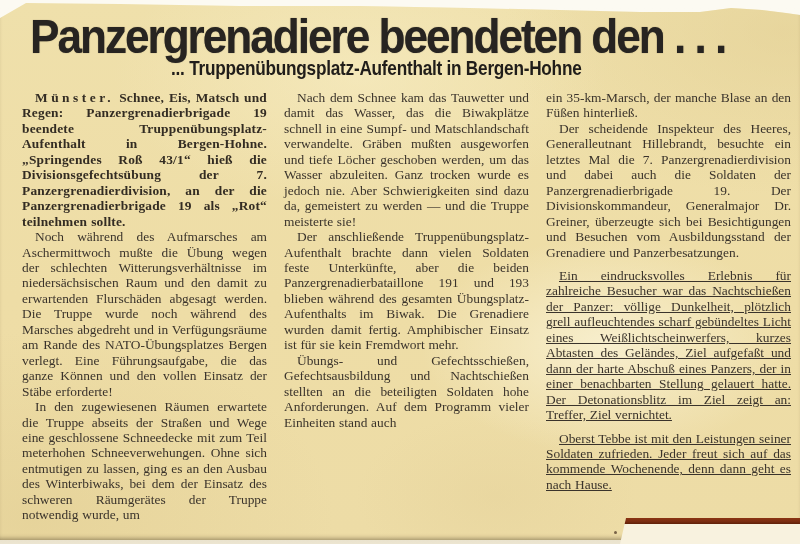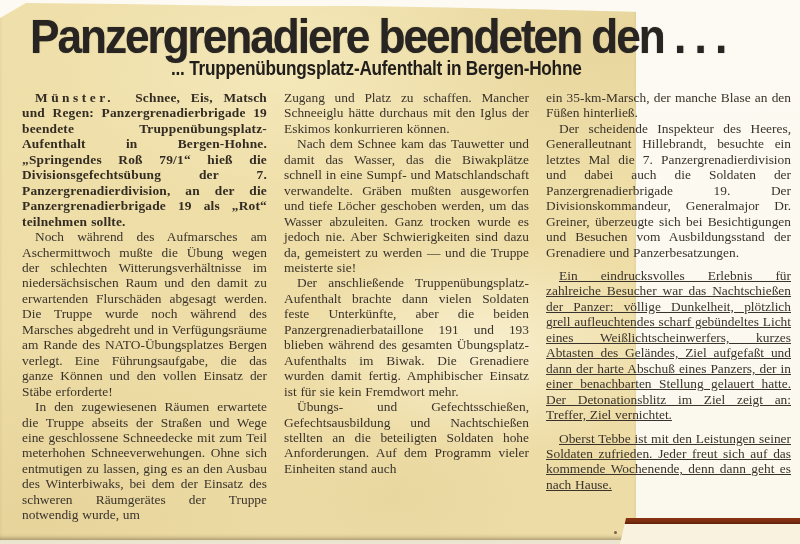--- a/index.html
+++ b/index.html
@@ -5,21 +5,21 @@
   html,body{margin:0;padding:0;}
   body{
     width:800px;height:544px;overflow:hidden;
     background:linear-gradient(180deg,#fcfaf2 0%,#fbf8ee 96%,#e9e2cd 99%,#ece5d1 100%);
     font-family:"Liberation Serif", serif;
   }
   .scan{position:relative;width:800px;height:544px;overflow:hidden;}
 
   
   .paper{
-    position:absolute;left:0;top:0;width:636px;height:540px;
+    position:absolute;left:0;top:0;width:800px;height:540px;
     background:
       radial-gradient(ellipse 260px 150px at 76% 64%, rgba(250,243,215,.8), rgba(250,243,215,0) 72%),
       radial-gradient(ellipse 330px 180px at 45% 14%, rgba(248,238,198,.55), rgba(248,238,198,0) 75%),
       radial-gradient(ellipse 420px 260px at 4% 96%, rgba(220,199,138,.4), rgba(220,199,138,0) 72%),
       radial-gradient(ellipse 380px 220px at 98% 6%, rgba(224,204,144,.5), rgba(224,204,144,0) 74%),
       radial-gradient(ellipse 200px 120px at 62% 92%, rgba(226,206,150,.35), rgba(226,206,150,0) 70%),
       linear-gradient(180deg,#efe0ab 0%,#eeddA6 55%,#eddca6 100%);
     clip-path: polygon(0 18px, 26px 3px, 120px 4px, 240px 6px, 360px 6px, 470px 8px,
                        560px 10px, 640px 12px, 700px 12px, 731px 8px, 762px 10px,
                        786px 13px, 800px 15px, 800px 540px, 0 540px);
@@ -46,21 +46,21 @@
   }
   .col{width:245px;flex:0 0 245px;}
   .para{
     margin:0;
     font-size:13.4px;line-height:15.45px;text-align:justify;
     color:#3a332b;word-spacing:.4px;
   }
   .indent{text-indent:13px;}
   .gap{margin-top:8px;text-decoration:underline;}
   .lead{font-weight:700;color:#332c23;letter-spacing:.2px;}
-  .dateline{letter-spacing:3.5px;margin-right:21px;}
+  .dateline{letter-spacing:3.5px;margin-right:5px;}
 
   
   .corner-piece{
     position:absolute;left:620px;top:518px;width:180px;height:26px;z-index:6;
     background:#f8f2df;
     clip-path:polygon(6px 0,100% 0,100% 100%,0 100%);
   }
   .red-bar{height:6px;background:linear-gradient(180deg,#8a3413 0%,#7c2d11 55%,#5f2008 100%);}
   .speck{position:absolute;width:3px;height:3px;border-radius:50%;background:rgba(70,45,30,.7);}
 </style>
@@ -70,27 +70,26 @@
 <div class="scan">
   <div class="paper">
 
     <h1 class="headline">Panzergrenadiere beendeten den . . .</h1>
 
     <h2 class="subheadline">... Truppenübungsplatz-Aufenthalt in Bergen-Hohne</h2>
 
     <div class="columns">
 
       <div class="col">
-        <p class="para lead indent"><span class="dateline">Münster.</span><span>Schnee, Eis, Matsch und Regen: Panzergrenadierbrigade 19 beendete Truppenübungsplatz-Aufenthalt in Bergen-Hohne. „Springendes Roß 79/1“ hieß die Divisionsgefechtsübung der 7. Panzergrenadierdivision, an der die Panzergrenadierbrigade 19 als „Rot“ teilnehmen sollte.</span></p>
+        <p class="para lead indent"><span class="dateline">Münster.</span><span>Schnee, Eis, Matsch und Regen: Panzergrenadierbrigade 19 beendete Truppenübungsplatz-Aufenthalt in Bergen-Hohne. „Springendes Roß 43/1“ hieß die Divisionsgefechtsübung der 7. Panzergrenadierdivision, an der die Panzergrenadierbrigade 19 als „Rot“ teilnehmen sollte.</span></p>
         <p class="para indent">Noch während des Aufmarsches am Aschermittwoch mußte die Übung wegen der schlechten Witterungsverhältnisse im niedersächsischen Raum und den damit zu erwartenden Flurschäden abgesagt werden. Die Truppe wurde noch während des Marsches abgedreht und in Verfügungsräume am Rande des NATO-Übungsplatzes Bergen verlegt. Eine Führungsaufgabe, die das ganze Können und den vollen Einsatz der Stäbe erforderte!</p>
         <p class="para indent">In den zugewiesenen Räumen erwartete die Truppe abseits der Straßen und Wege eine geschlossene Schneedecke mit zum Teil meterhohen Schneeverwehungen. Ohne sich entmutigen zu lassen, ging es an den Ausbau des Winterbiwaks, bei dem der Einsatz des schweren Räumgerätes der Truppe notwendig wurde, um</p>
       </div>
 
       <div class="col">
-        <p class="para">Zugang und Platz zu schaffen. Mancher Schneeiglu hätte durchaus mit den Iglus der Eskimos konkurrieren können.</p>
         <p class="para indent">Nach dem Schnee kam das Tauwetter und damit das Wasser, das die Biwakplätze schnell in eine Sumpf- und Matschlandschaft verwandelte. Gräben mußten ausgeworfen und tiefe Löcher geschoben werden, um das Wasser abzuleiten. Ganz trocken wurde es jedoch nie. Aber Schwierigkeiten sind dazu da, gemeistert zu werden — und die Truppe meisterte sie!</p>
         <p class="para indent">Der anschließende Truppenübungsplatz-Aufenthalt brachte dann vielen Soldaten feste Unterkünfte, aber die beiden Panzergrenadierbataillone 191 und 193 blieben während des gesamten Übungsplatz-Aufenthalts im Biwak. Die Grenadiere wurden damit fertig. Amphibischer Einsatz ist für sie kein Fremdwort mehr.</p>
         <p class="para indent">Übungs- und Gefechtsschießen, Gefechtsausbildung und Nachtschießen stellten an die beteiligten Soldaten hohe Anforderungen. Auf dem Programm vieler Einheiten stand auch</p>
       </div>
 
       <div class="col">
         <p class="para">ein 35-km-Marsch, der manche Blase an den Füßen hinterließ.</p>
         <p class="para indent">Der scheidende Inspekteur des Heeres, Generalleutnant Hillebrandt, besuchte ein letztes Mal die 7. Panzergrenadierdivision und dabei auch die Soldaten der Panzergrenadierbrigade 19. Der Divisionskommandeur, Generalmajor Dr. Greiner, überzeugte sich bei Besichtigungen und Besuchen vom Ausbildungsstand der Grenadiere und Panzerbesatzungen.</p>
         <p class="para indent gap">Ein eindrucksvolles Erlebnis für zahlreiche Besucher war das Nachtschießen der Panzer: völlige Dunkelheit, plötzlich grell aufleuchtendes scharf gebündeltes Licht eines Weißlichtscheinwerfers, kurzes Abtasten des Geländes, Ziel aufgefaßt und dann der harte Abschuß eines Panzers, der in einer benachbarten Stellung gelauert hatte. Der Detonationsblitz im Ziel zeigt an: Treffer, Ziel vernichtet.</p>
         <p class="para indent gap">Oberst Tebbe ist mit den Leistungen seiner Soldaten zufrieden. Jeder freut sich auf das kommende Wochenende, denn dann geht es nach Hause.</p>

